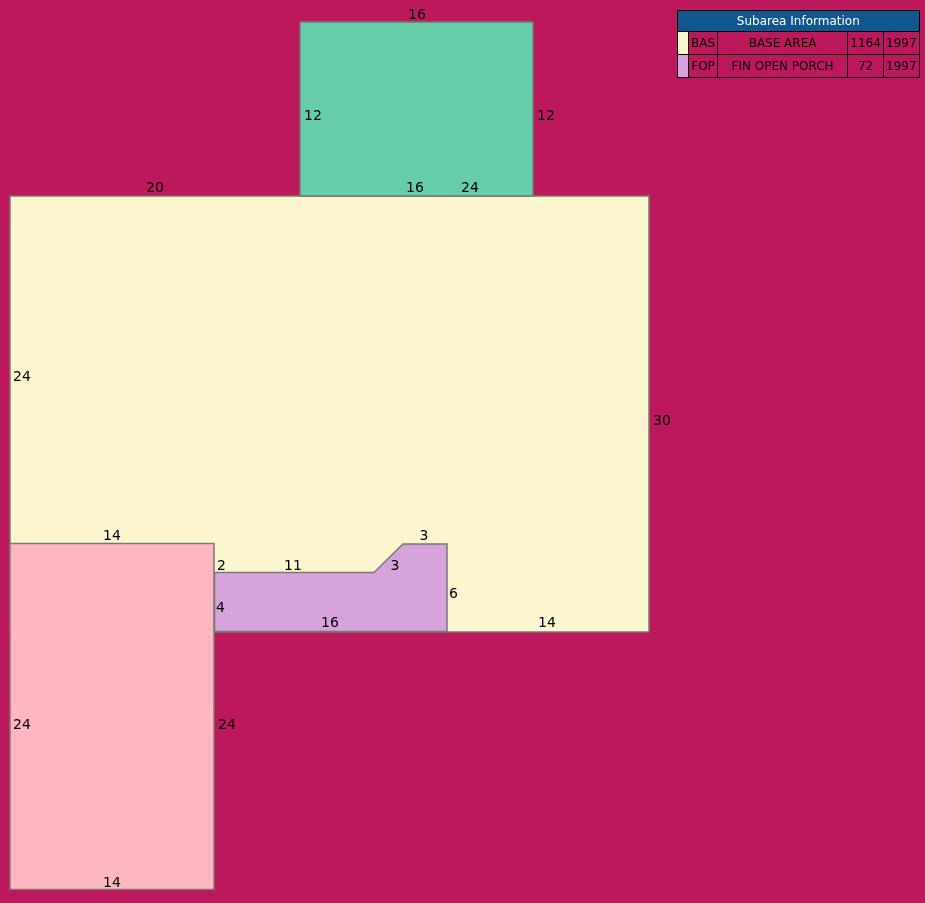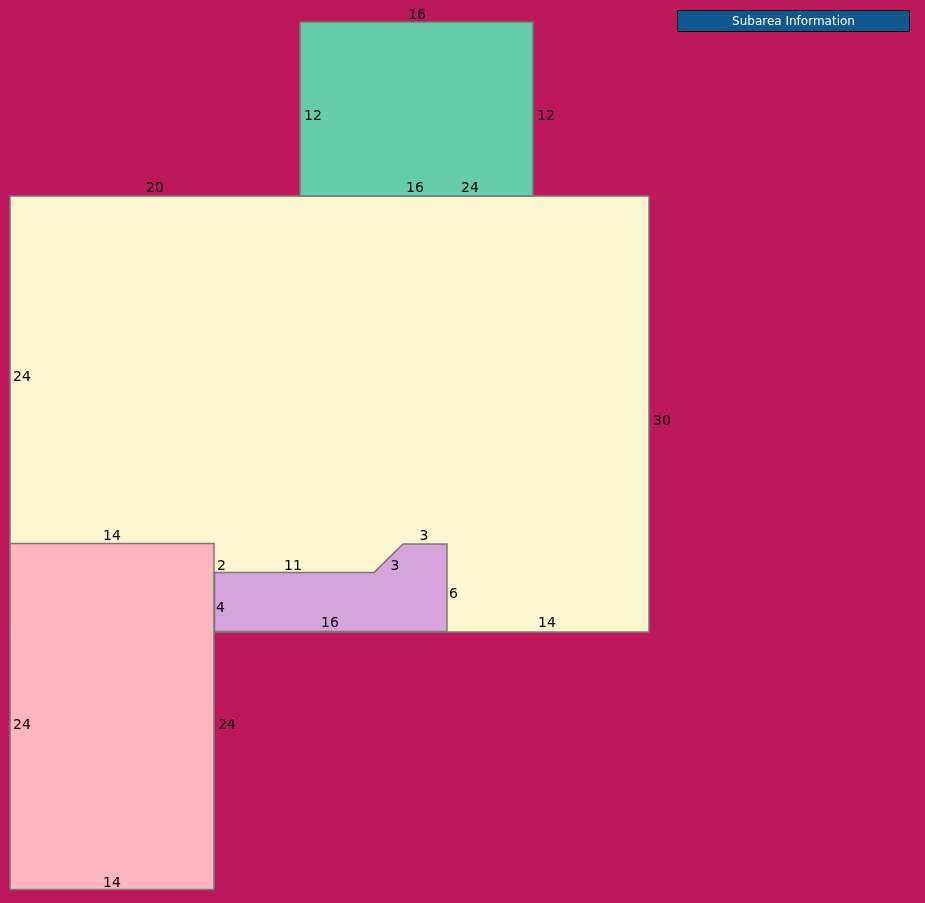--- a/index.html
+++ b/index.html
@@ -104,17 +104,31 @@
           <col class="col-name">
           <col class="col-area">
           <col class="col-year">
       </colgroup>
       <thead>
         <tr>
           <th colspan="5" class="title-cell" style="background: rgb(17, 86, 141); color: rgb(255, 255, 255);">Subarea Information</th>
         </tr>
       </thead>
       <tbody>
+        <tr>
+          <td style="background: rgb(252, 246, 208);"></td>
+          <td>BAS</td>
+          <td>BASE AREA</td>
+          <td>1164</td>
+          <td>1997</td>
+        </tr>
+        <tr>
+          <td style="background: rgb(215, 163, 220);"></td>
+          <td>FOP</td>
+          <td>FIN OPEN PORCH</td>
+          <td>72</td>
+          <td>1997</td>
+        </tr>
       </tbody>
     </table>
   </div>
 
 </div>
 
 </body></html>

